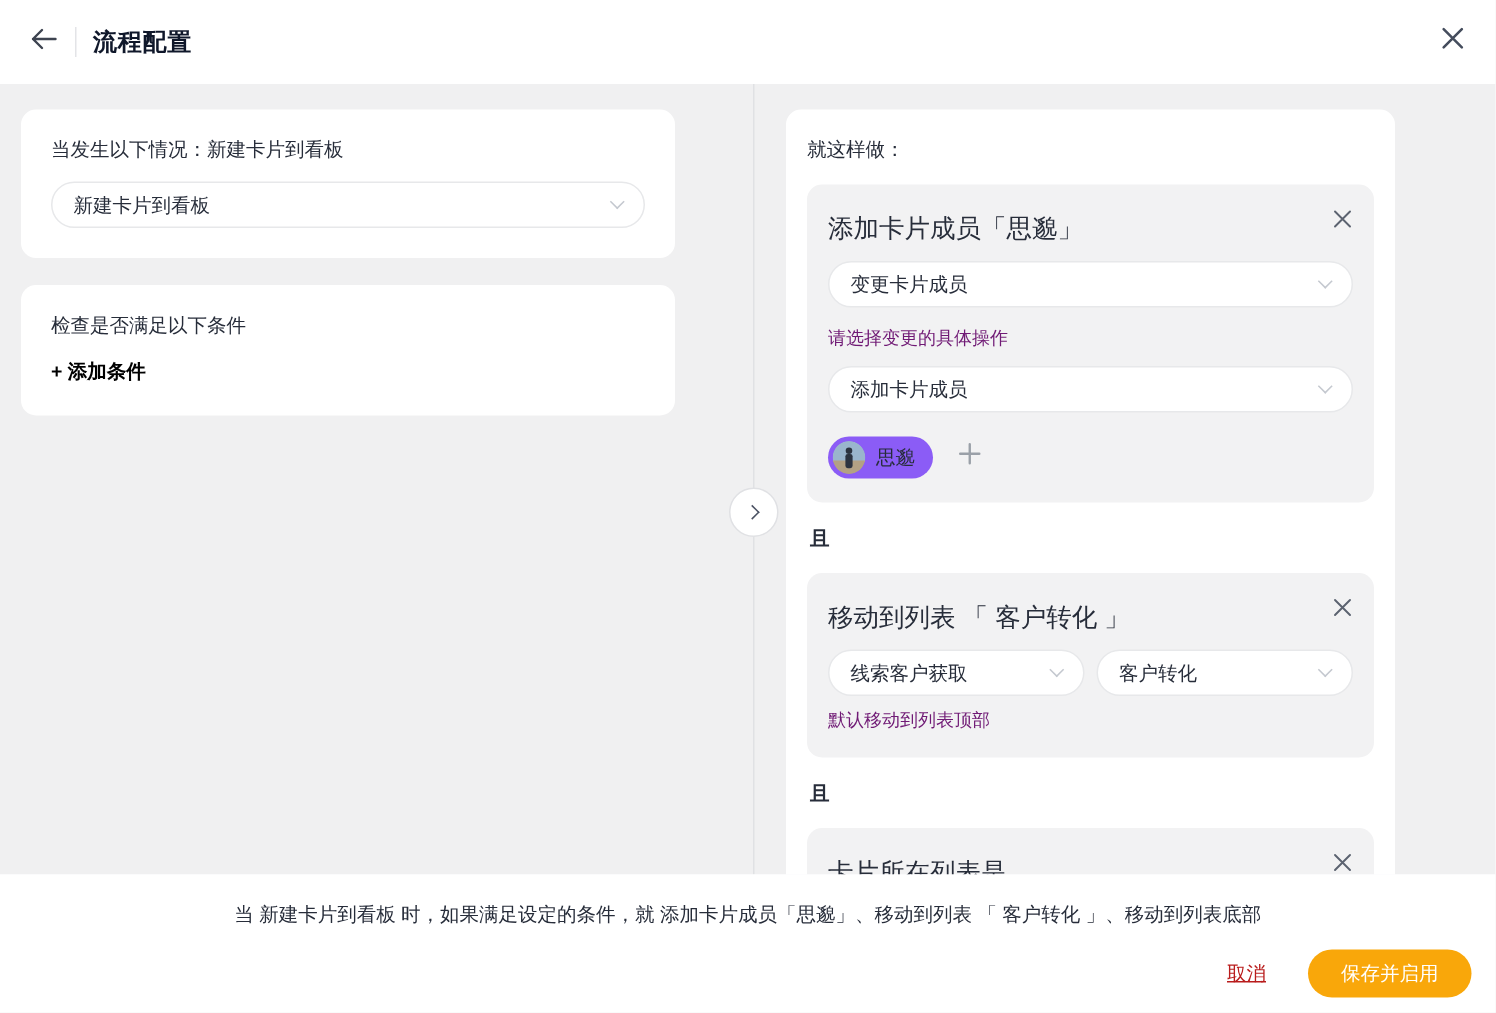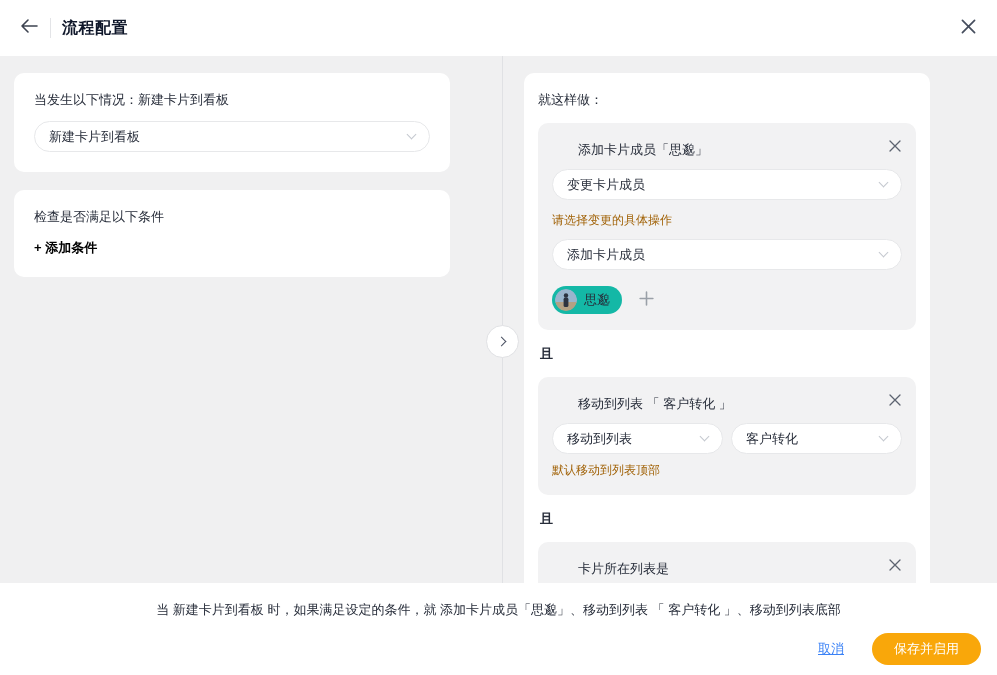--- a/index.html
+++ b/index.html
@@ -63,41 +63,41 @@
   .pill-field { width:260px; }
   .pill-op { width:86px; }
   .pill-value { width:260px; margin-top:14px; }
   .add-link { display:inline-block; margin-top:13px; font-size:13px; font-weight:600; color:#000000; cursor:pointer; }
 
   
   .right-col { position:absolute; left:524px; top:17px; width:406px; }
   .right-card { padding:18px 14px 20px; }
   .action-card { background:#f2f2f3; border-radius:10px; padding:16px 14px; margin-top:14px; }
   .action-header { display:flex; align-items:flex-start; justify-content:space-between; }
-  .action-title { font-size:13px; color:#272d3a; padding-top:2px;margin-left:26px; }
+  .action-title { font-size:17px; color:#272d3a; padding-top:2px; }
   .action-card .pill.full { margin-top:10px; }
-  .hint { font-size:12px; color:#a16207; margin-top:12px; }
+  .hint { font-size:12px; color:#701a75; margin-top:12px; }
   .hint.tight { margin-top:8px; }
   .action-card .after-hint { margin-top:8px;text-align:center; }
   .select-row { display:flex; gap:8px; margin-top:10px; }
   .select-row .pill { flex:1; }
   .member-row { display:flex; align-items:center; gap:16px; margin-top:16px; }
   .member-chip {
-    display:flex; align-items:center; gap:7px; background:#14b8a6; border-radius:15px;
+    display:flex; align-items:center; gap:7px; background:#8b5cf6; border-radius:15px;
     padding:3px 12px 3px 3px; font-size:13px; color:#272d3a; cursor:pointer;
   }
   .avatar { width:22px; height:22px; border-radius:50%; overflow:hidden; flex:none; }
   .plus-btn { display:flex; align-items:center; cursor:pointer; }
   .and-label { font-size:13px; font-weight:600; color:#272d3a; margin:15px 2px 0; }
 
   
   .footer { position:absolute; bottom:0; left:0; width:100%; height:92px; background:#fff; z-index:6; }
   .summary { text-align:center; font-size:13px; color:#272d3a; padding-top:18px; }
   .footer-actions { position:absolute; right:16px; bottom:9px; display:flex; align-items:center; }
-  .cancel-btn { font-size:13px; color:#3b82f6; padding:8px 14px; cursor:pointer;text-decoration:underline; }
+  .cancel-btn { font-size:13px; color:#b91c1c; padding:8px 14px; cursor:pointer;text-decoration:underline; }
   .save-btn {
     height:32px; margin-left:14px; padding:0 22px; background:#f9a70a; border:none;
     border-radius:16px; color:#fff; font-size:13px; display:flex; align-items:center; cursor:pointer;
     font-family:inherit;
   }
 </style>
 </head>
 <body>
 
 <div class="header">
@@ -206,21 +206,21 @@
           <span class="x-btn">
             <span>
               <svg width="14" height="14" viewBox="0 0 14 14" fill="none">
                 <path d="M2 2 L12 12 M12 2 L2 12" stroke="#5c6370" stroke-width="1.3" stroke-linecap="round"></path>
               </svg>
             </span>
           </span>
         </div>
         <div class="select-row">
           <div class="pill select">
-            <span>移动到列表</span>
+            <span>线索客户获取</span>
             <span class="chev-down"></span>
           </div>
           <div class="pill select">
             <span>客户转化</span>
             <span class="chev-down"></span>
           </div>
         </div>
         <div class="hint tight">默认移动到列表顶部</div>
       </div>
 

